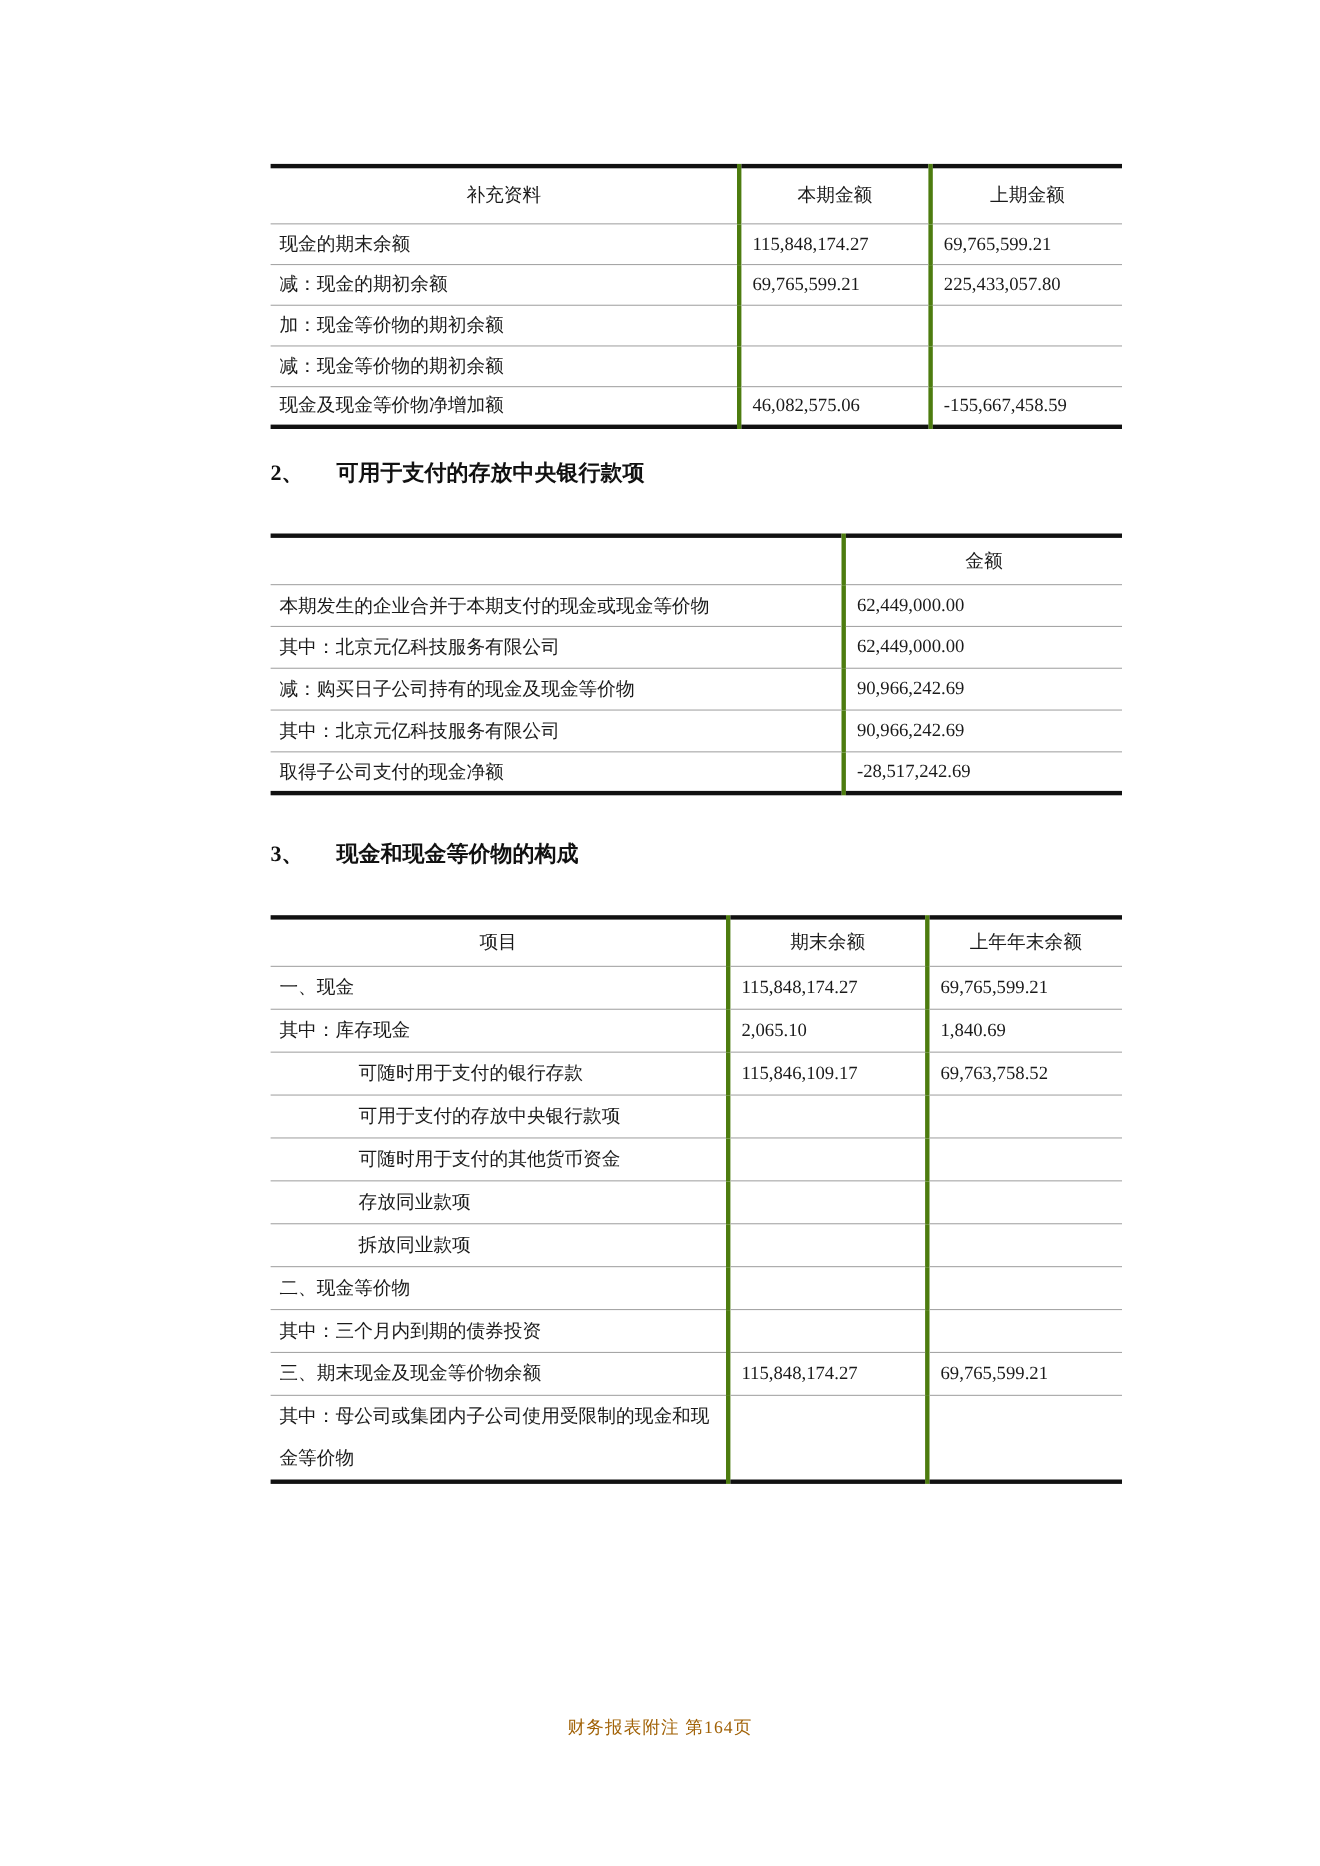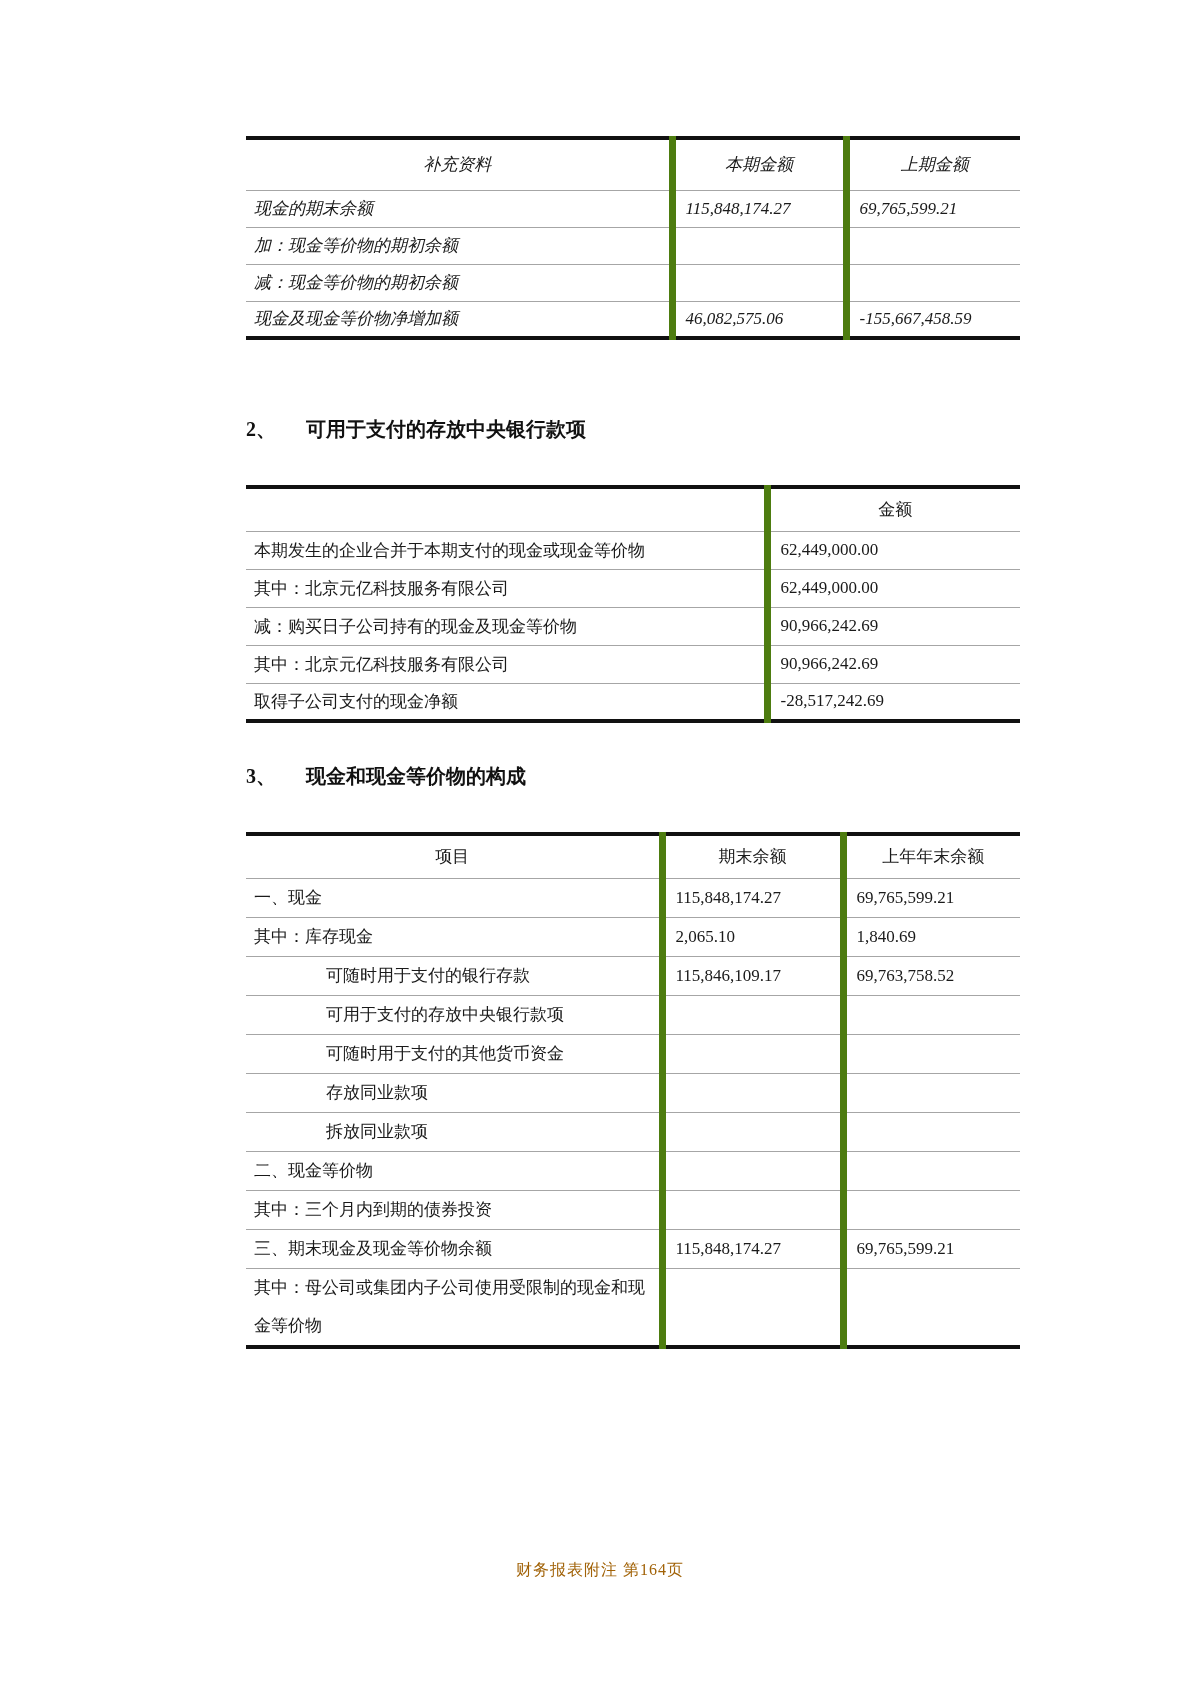--- a/index.html
+++ b/index.html
@@ -27,22 +27,22 @@
     padding:0 10px;
     font-weight:normal;
     vertical-align:middle;
     overflow:hidden;
     white-space:nowrap;
   }
   table.fin th{text-align:center;}
   table.fin td.label{text-align:left;padding-left:8px;margin-top:12px;}
   table.fin td.label.indent{padding-left:80px;}
   table.fin td.num{text-align:left;}
-  table.fin .v{border-left:7px solid #4d7c0f;}
-  table.t1{top:136px;font-style:italic;}
+  table.fin .v{border-left:4px solid #4d7c0f;}
+  table.t1{top:149px;}
   table.t1 tr.hdr{height:52px;}
   table.t1 tr.data{height:37px;}
   table.t2{top:485px;}
   table.t2 tr.hdr{height:44px;}
   table.t2 tr.data{height:38px;}
   table.t3{top:832px;}
   table.t3 tr.hdr{height:44px;}
   table.t3 tr.data{height:39px;}
   table.t3 tr.tall{height:76px;font-family:Liberation Serif, serif;}
   table.t3 tr.tall td.label{
@@ -86,20 +86,25 @@
         <th class="v">上期金额</th>
       </tr>
     </thead>
     <tbody id="t1-body">
         <tr class="data">
           <td class="label">现金的期末余额</td>
           <td class="num v">115,848,174.27</td>
           <td class="num v">69,765,599.21</td>
         </tr>
         <tr class="data">
+          <td class="label">减：现金的期初余额</td>
+          <td class="num v">69,765,599.21</td>
+          <td class="num v">225,433,057.80</td>
+        </tr>
+        <tr class="data">
           <td class="label">加：现金等价物的期初余额</td>
           <td class="num v"></td>
           <td class="num v"></td>
         </tr>
         <tr class="data">
           <td class="label">减：现金等价物的期初余额</td>
           <td class="num v"></td>
           <td class="num v"></td>
         </tr>
         <tr class="data">

